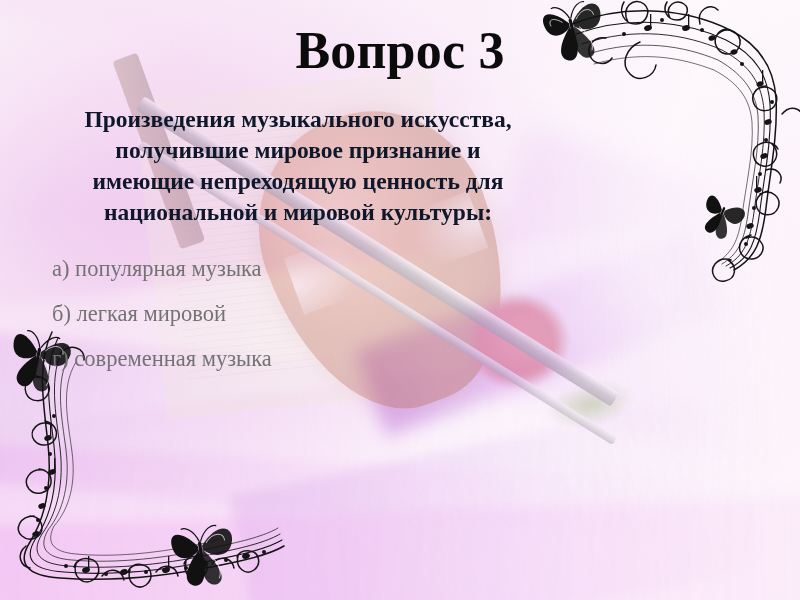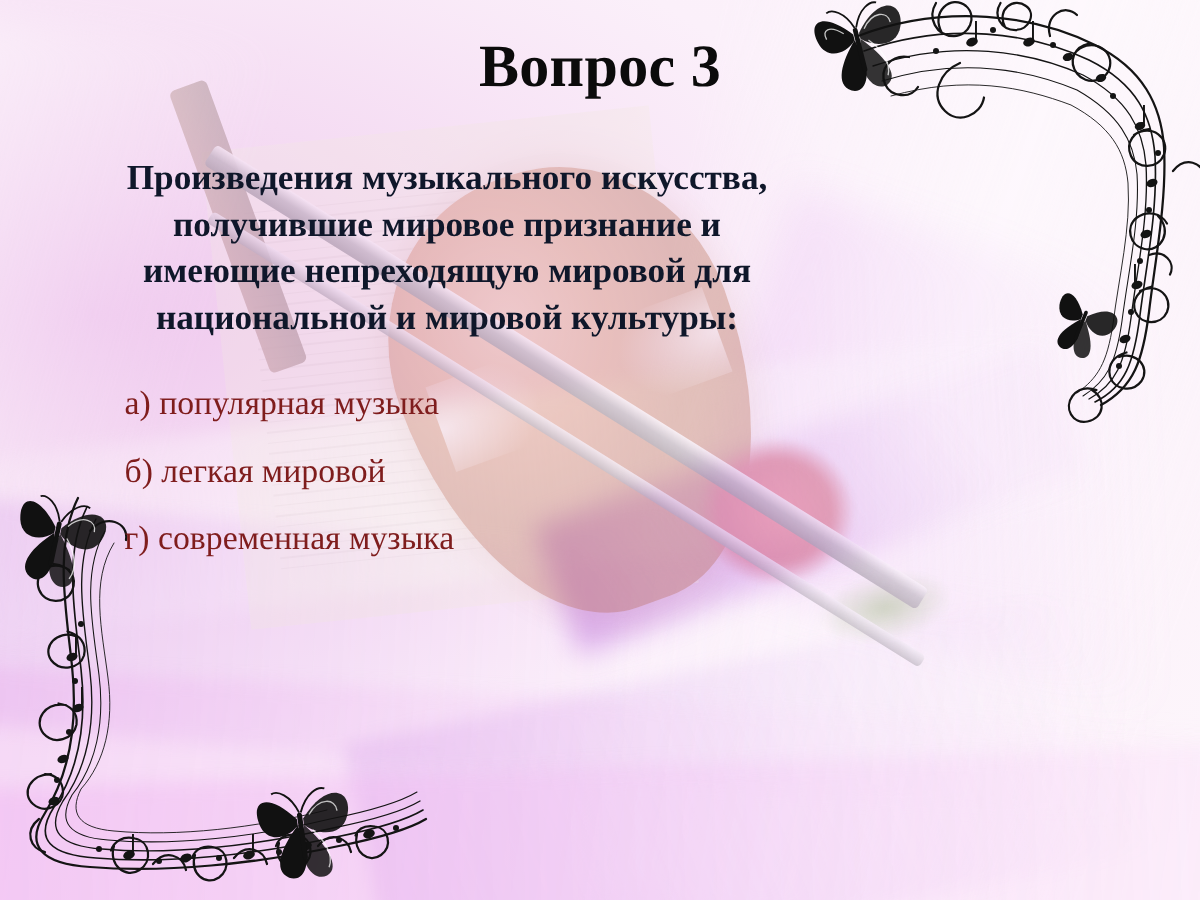--- a/index.html
+++ b/index.html
@@ -85,37 +85,36 @@
 
   
   .ornament{position:absolute;pointer-events:none;}
   .orn-tr{left:520px;top:-6px;width:290px;height:290px;}
   .orn-bl{left:-10px;top:320px;width:300px;height:290px;}
 
   
   .title{
     position:absolute;left:0;right:0;top:22px;
     text-align:center;
-    font-weight:bold;font-size:40px;line-height:1.1;
+    font-weight:bold;font-size:52px;line-height:1.1;
     color:#0b0b0b;letter-spacing:.2px;
   }
   .body-block{
     position:absolute;left:28px;top:104px;width:540px;
     text-align:center;
     font-weight:bold;font-size:23.5px;line-height:31px;
     color:#0f172a;
   }
   .body-block .ln{display:block;white-space:nowrap;}
   .options{
     position:absolute;left:52px;top:246px;width:520px;
   }
   .opt{
-    font-size:22.5px;line-height:45px;color:#7f1d1d;font-weight:normal;
+    font-size:22.5px;line-height:45px;color:#737373;font-weight:normal;
     white-space:nowrap;
-    margin-left:31px;
   }
 </style>
 </head>
 <body>
 
 <div id="slide">
 
   <div class="bg-base"></div>
   <div class="bg-wave">
     <div class="w w6"></div>
@@ -290,21 +289,21 @@
       <path d="M20,18 C16,6 8,2 4,4" stroke="#111" stroke-width="1.2" fill="none"></path>
       <path d="M21,18 C26,6 34,3 38,5" stroke="#111" stroke-width="1.2" fill="none"></path>
     </g>
   </svg>
 
   <div class="title">Вопрос 3</div>
 
   <div class="body-block">
     <span class="ln">Произведения музыкального искусства,</span>
     <span class="ln">получившие мировое признание и</span>
-    <span class="ln">имеющие непреходящую мировой для</span>
+    <span class="ln">имеющие непреходящую ценность для</span>
     <span class="ln">национальной и мировой культуры:</span>
   </div>
 
   <div class="options">
     <div class="opt">а) популярная музыка</div>
     <div class="opt">б) легкая мировой</div>
     <div class="opt">г) современная музыка</div>
   </div>
 
 </div>

